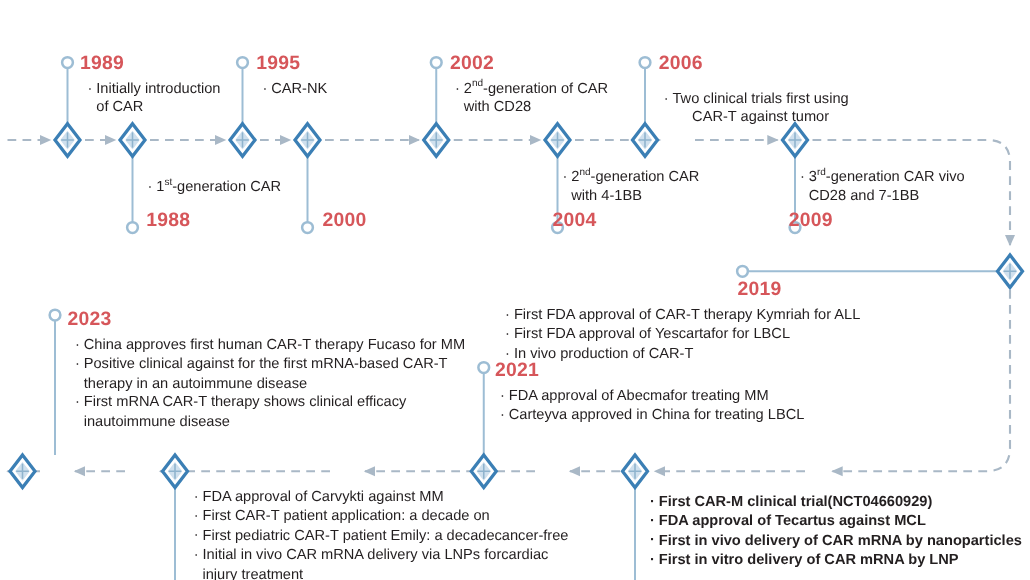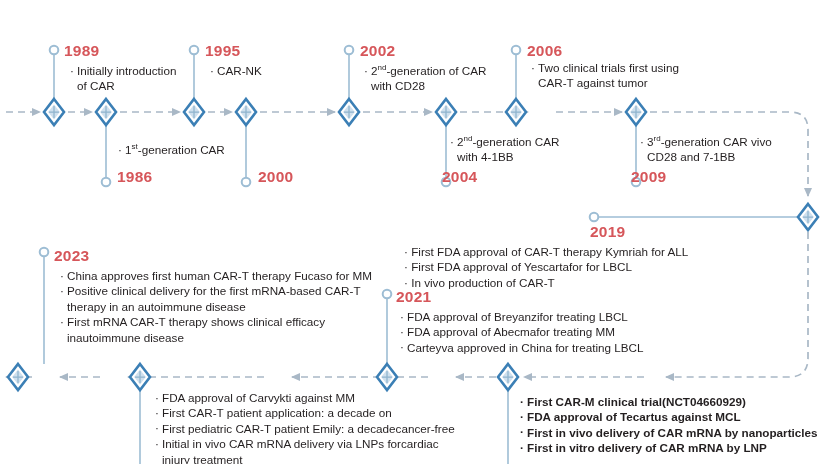--- a/index.html
+++ b/index.html
@@ -189,21 +189,21 @@
   </svg>
 
   <div class="layer-text">
 
     <div class="year" style="left:64px; top:7px;">1989</div>
     <div class="block" style="left:70px; top:27px;">
       <div class="li">Initially introduction</div>
       <div class="li cont">of CAR</div>
     </div>
 
-    <div class="year" style="left:117px; top:133px;">1986</div>
+    <div class="year" style="left:117px; top:133px;">1988</div>
     <div class="block" style="left:118px; top:106px;">
       <div class="li">1<sup>st</sup><span>-generation CAR</span></div>
     </div>
 
     <div class="year" style="left:205px; top:7px;">1995</div>
     <div class="block" style="left:210px; top:27px;">
       <div class="li">CAR-NK</div>
     </div>
 
     <div class="year" style="left:258px; top:133px;">2000</div>
@@ -214,50 +214,49 @@
       <div class="li cont">with CD28</div>
     </div>
 
     <div class="year" style="left:442px; top:133px;">2004</div>
     <div class="block" style="left:450px; top:98px;">
       <div class="li">2<sup>nd</sup><span>-generation CAR</span></div>
       <div class="li cont">with 4-1BB</div>
     </div>
 
     <div class="year" style="left:527px; top:7px;">2006</div>
-    <div class="block" style="left:531px; top:24px;">
+    <div class="block" style="left:531px; top:35px;text-align:center;">
       <div class="li">Two clinical trials first using</div>
       <div class="li cont">CAR-T against tumor</div>
     </div>
 
     <div class="year" style="left:631px; top:133px;">2009</div>
     <div class="block" style="left:640px; top:98px;">
       <div class="li">3<sup>rd</sup><span>-generation CAR vivo</span></div>
       <div class="li cont">CD28 and 7-1BB</div>
     </div>
 
     <div class="year" style="left:590px; top:188px;">2019</div>
     <div class="block right-al" style="left:404px; top:208px; width:390px;">
       <div class="li">First FDA approval of CAR-T therapy Kymriah for ALL</div>
       <div class="li">First FDA approval of Yescartafor for LBCL</div>
       <div class="li">In vivo production of CAR-T</div>
     </div>
 
     <div class="year" style="left:54px; top:212px;">2023</div>
     <div class="block" style="left:60px; top:232px;">
       <div class="li">China approves first human CAR-T therapy Fucaso for MM</div>
-      <div class="li">Positive clinical delivery for the first mRNA-based CAR-T</div>
+      <div class="li">Positive clinical against for the first mRNA-based CAR-T</div>
       <div class="li cont">therapy in an autoimmune disease</div>
       <div class="li">First mRNA CAR-T therapy shows clinical efficacy</div>
       <div class="li cont">inautoimmune disease</div>
     </div>
 
     <div class="year" style="left:396px; top:253px;">2021</div>
     <div class="block" style="left:400px; top:273px;">
-      <div class="li">FDA approval of Breyanzifor treating LBCL</div>
       <div class="li">FDA approval of Abecmafor treating MM</div>
       <div class="li">Carteyva approved in China for treating LBCL</div>
     </div>
 
     <div class="year" style="left:138px; top:444px;">2022</div>
     <div class="block" style="left:155px; top:354px;">
       <div class="li">FDA approval of Carvykti against MM</div>
       <div class="li">First CAR-T patient application: a decade on</div>
       <div class="li">First pediatric CAR-T patient Emily: a decadecancer-free</div>
       <div class="li">Initial in vivo CAR mRNA delivery via LNPs forcardiac</div>

